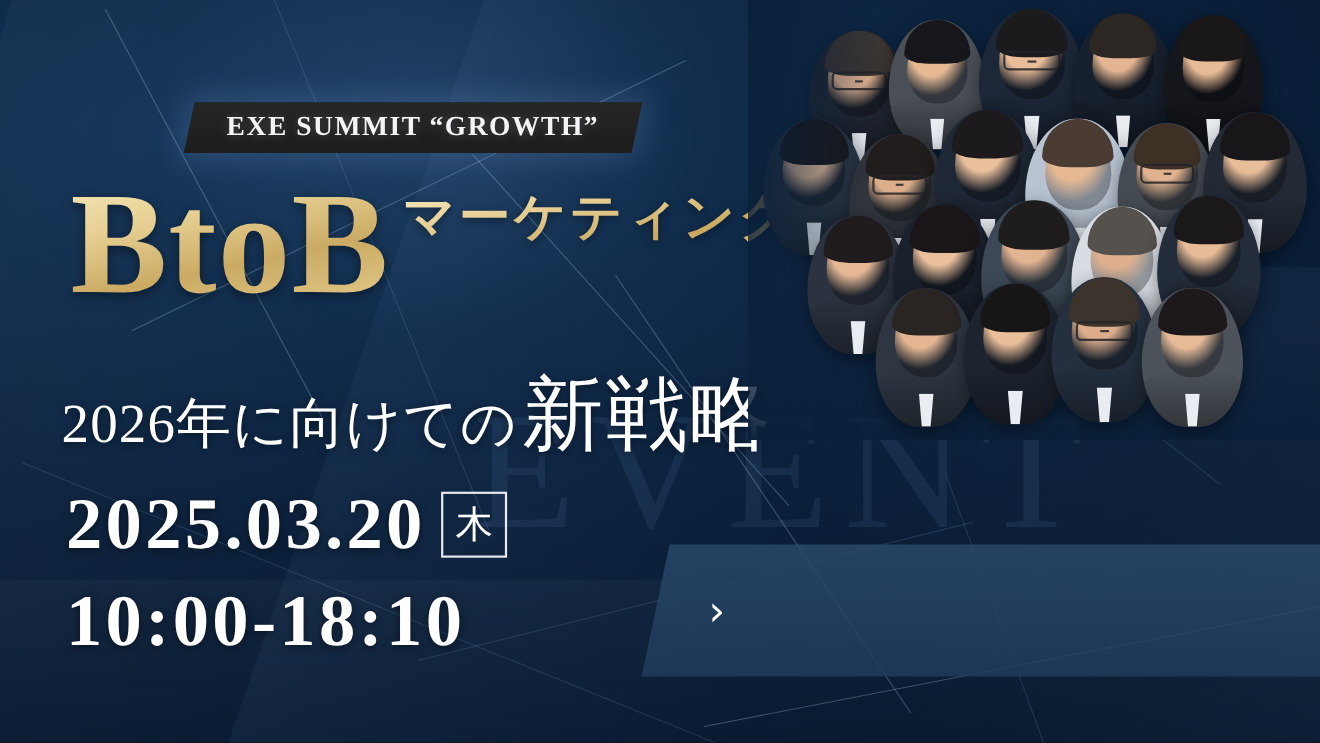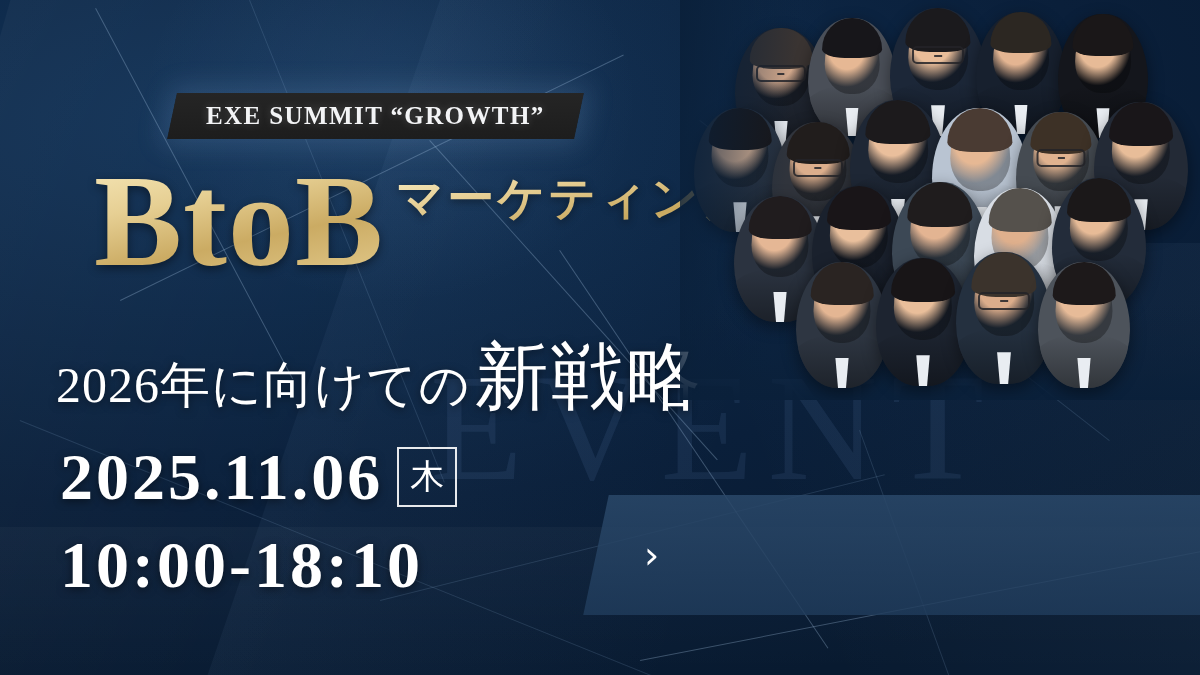--- a/index.html
+++ b/index.html
@@ -145,21 +145,20 @@
     font-size: 132px;
     line-height: 0.92;
     font-weight: 700;
     letter-spacing: 1px;
     background: linear-gradient(168deg, #f6e7b8 0%, #e6cf93 32%, #cbab63 62%, #e3cb8d 100%);
     -webkit-background-clip: text;
     background-clip: text;
     color: transparent;
     -webkit-text-fill-color: transparent;
     filter: drop-shadow(0 3px 5px rgba(0,0,0,0.45));
-    margin-left: 30px;
   }
   .kata {
     margin-left: 12px;
     margin-top: 14px;
     display:flex; flex-direction:column;
     gap: 6px;
   }
   .kata span {
     font-size: 47px;
     line-height: 1.05;
@@ -418,21 +417,21 @@
       <span>マーケティング</span>
     </div>
   </div>
 
   <div class="subhead">
     <span class="small">2026年に向けての</span>
     <span class="big">新戦略</span>
   </div>
 
   <div class="date-row">
-    <span class="date-text">2025.11.06</span>
+    <span class="date-text">2025.03.20</span>
     <span class="dow-box">木</span>
   </div>
   <div class="time-text">10:00-18:10</div>
 
   <div class="cta-panel"></div>
   <div class="cta-inner">
     <span class="cta-chev">›</span>
   </div>
 
 </div>

